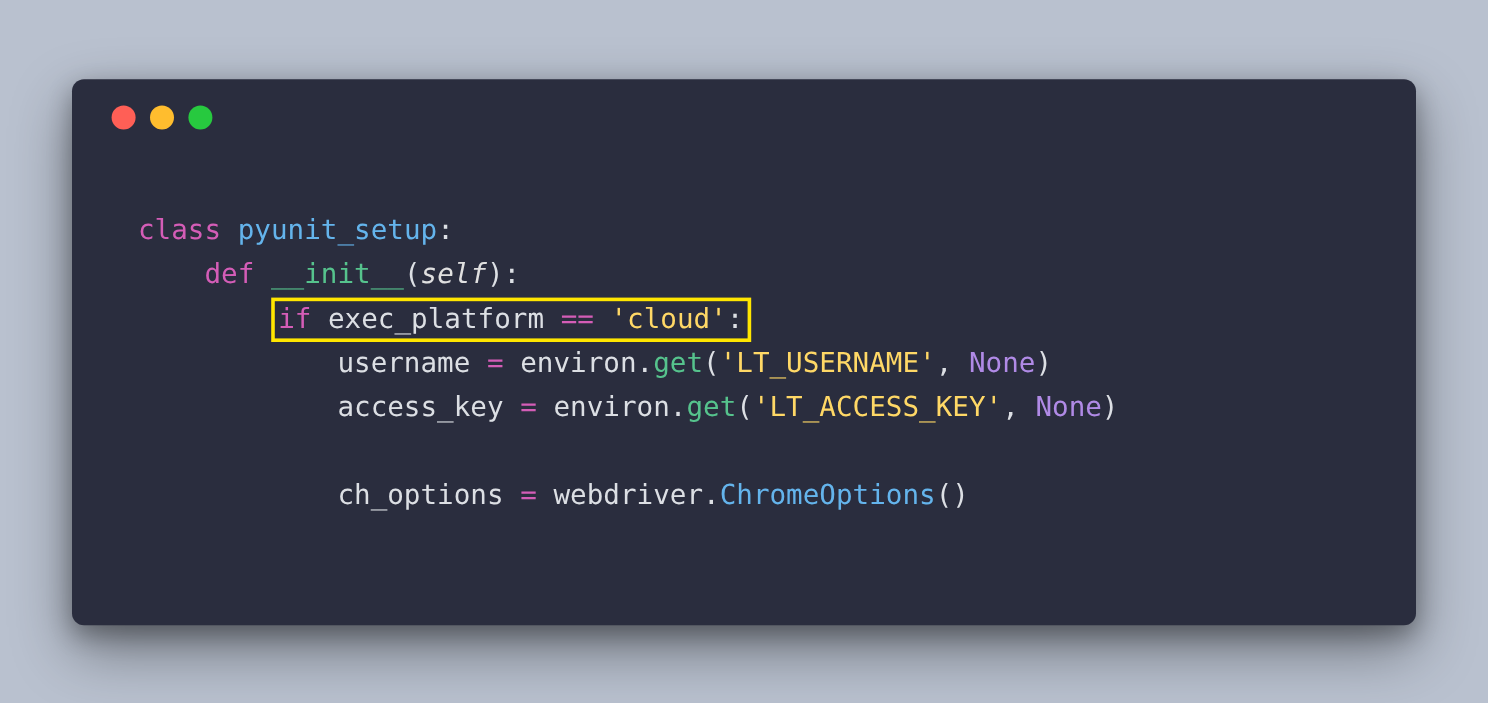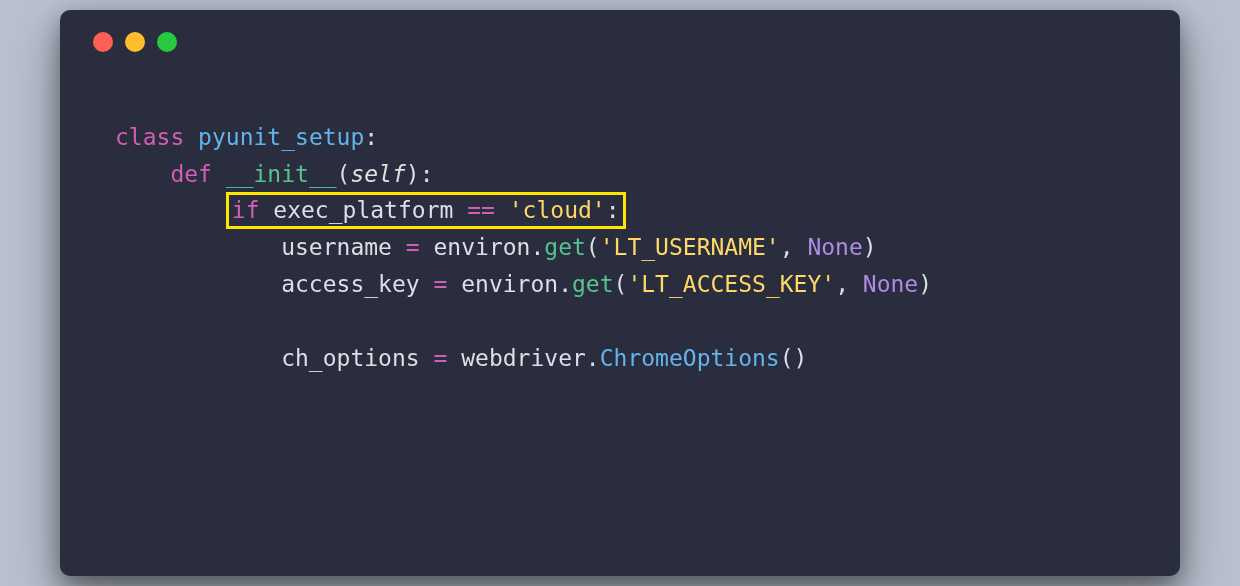--- a/index.html
+++ b/index.html
@@ -13,21 +13,21 @@
       height: 586px;
       background: #b9c1cf;
       display: flex;
       align-items: center;
       justify-content: center;
       font-family: 'Menlo', 'Monaco', 'Consolas', monospace;
     }
 
     .window {
       width: 1120px;
-      height: 566px;
+      height: 455px;
       background: #2a2d3e;
       border-radius: 10px;
       box-shadow: 0 20px 50px rgba(0,0,0,0.4), 0 8px 20px rgba(0,0,0,0.3);
       padding: 22px 30px 30px 30px;
       overflow: hidden;
     }
 
     .traffic-lights {
       display: flex;
       gap: 12px;

